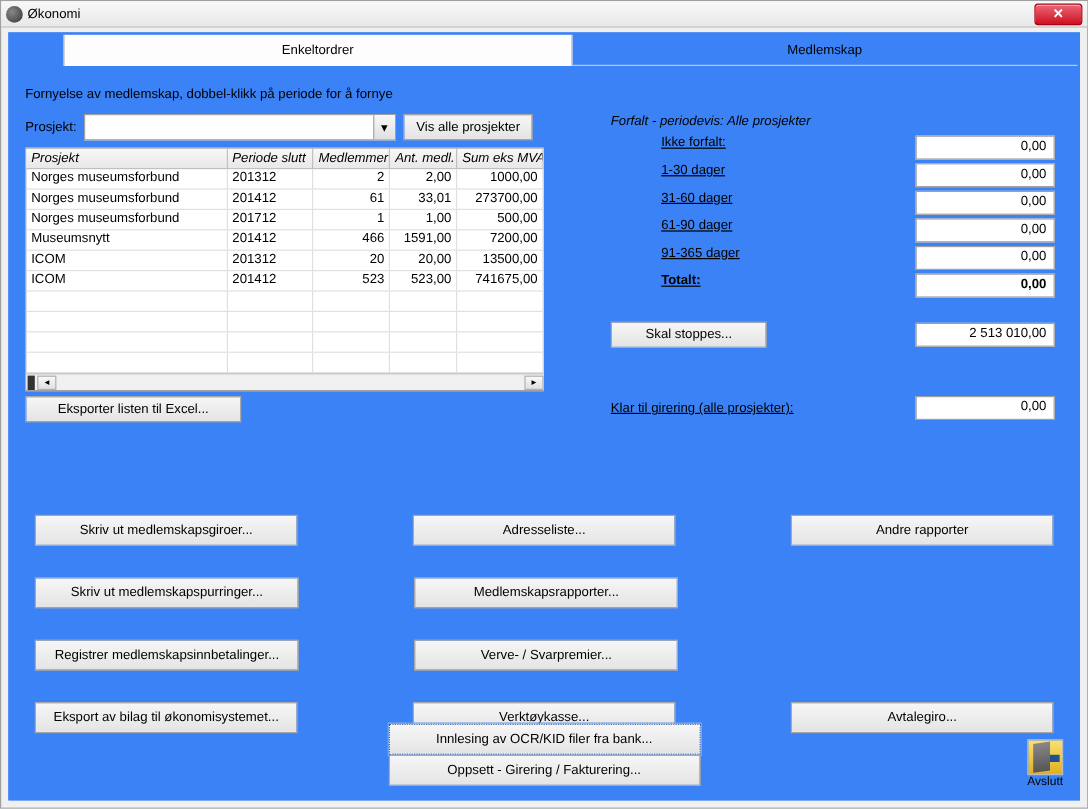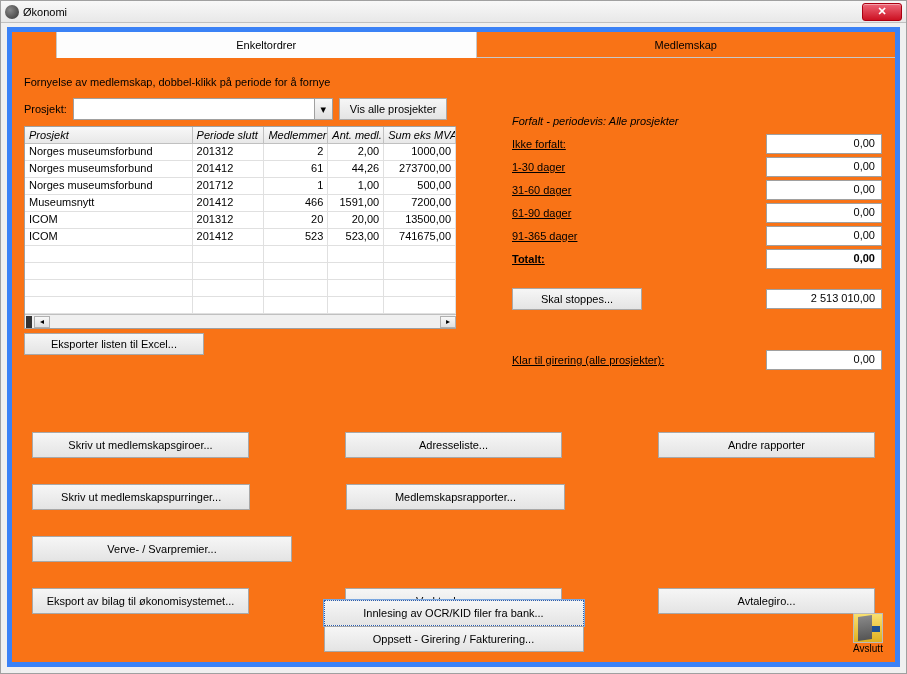--- a/index.html
+++ b/index.html
@@ -2,44 +2,44 @@
 <html><head>
 <meta charset="utf-8">
 <style>
   * { box-sizing: border-box; font-family: Tahoma, Arial, sans-serif; font-size: 11px; }
   body { margin: 0; background: #fff; }
   .window { width: 907px; height: 674px; background: #f0f0f0; border: 1px solid #a0a0a0; position: relative; }
   .titlebar { height: 22px; background: linear-gradient(#f8f8f8,#e8e8e8); border-bottom: 1px solid #c0c0c0; display: flex; align-items: center; padding: 0 4px; }
   .titlebar .ticon { width: 14px; height: 14px; border-radius: 7px; background: radial-gradient(circle at 5px 5px,#888,#333); margin-right: 4px; }
   .titlebar .ttext { flex: 1; }
   .closebtn { width: 40px; height: 18px; background: linear-gradient(#e67,#c12); border: 1px solid #a01; border-radius: 3px; display:flex; align-items:center; justify-content:center; color:#fff; font-weight:bold; box-shadow: inset 0 1px 0 rgba(255,255,255,0.4); }
-  .content { position: absolute; top: 26px; left: 6px; right: 6px; bottom: 6px; background: #f97316; border: 5px solid #3b82f6; padding-left: 44px; }
+  .content { position: absolute; top: 26px; left: 6px; right: 6px; bottom: 6px; background: #3b82f6; border: 2px solid #3b82f6; padding-left: 44px; }
   .tabrow { display:flex; height: 26px; }
   .tab { flex:1; background: linear-gradient(#fdfdfd,#ededed); border: 1px solid #c8c8c8; border-top:none; display:flex; align-items:center; justify-content:center; }
   .tab.active { background:#fdfdfd; border-bottom: none; }
   .tab.inactive { border-left:none; border-right:none; border-top:none; background:transparent; }
   .panel { position:absolute; top: 30px; left:0; right:0; bottom:0; padding: 8px 12px; }
   .instr { margin: 6px 0 10px 0; }
   .projrow { display:flex; align-items:center; gap:6px; margin-bottom:6px; }
   .projlabel { }
   .projselect { width: 260px; height:22px; border:1px solid #a0a0a0; background:#fff; display:flex; align-items:center; justify-content:flex-end; }
   .projselect .ddbtn { width:18px; height:20px; border-left:1px solid #a0a0a0; background:linear-gradient(#f8f8f8,#e0e0e0); display:flex; align-items:center; justify-content:center; }
   .btn { background: linear-gradient(#f6f6f6,#e4e4e4); border:1px solid #a8a8a8; padding: 3px 10px; height:22px; display:inline-flex; align-items:center; justify-content:center; cursor:default; }
   .grid { border:1px solid #a0a0a0; border-right:none; width: 432px; background:#fff; }
   .gridhead { display:flex; background: linear-gradient(#f8f8f8,#e8e8e8); border-bottom:1px solid #c0c0c0; }
   .gh { border-right:1px solid #c0c0c0; padding:2px 4px; overflow:hidden; white-space:nowrap;font-style:italic; }
   .gr { display:flex; border-bottom:1px solid #e0e0e0; height:17px; }
   .gc { border-right:1px solid #e0e0e0; padding:1px 4px; overflow:hidden; white-space:nowrap; }
   .gc.r { text-align:right; }
   .gridscroll { height: 14px; background:#f0f0f0; border-top:1px solid #c0c0c0; display:flex; align-items:center; }
   .scrollbtn { width:16px; height:12px; background:linear-gradient(#f8f8f8,#e0e0e0); border:1px solid #b0b0b0; display:flex; align-items:center; justify-content:center; font-size:8px;}
   .exportbtn-wrap { margin-top:4px; }
-  .right { position:absolute; left: 500px; top: 53px; width: 370px; }
+  .right { position:absolute; left: 500px; top: 36px; width: 370px; }
   .rtitle { font-style: italic; margin-bottom:6px; }
-  .frow { display:flex; align-items:center; height:22px; margin-bottom:1px; }
+  .frow { display:flex; height:22px; margin-bottom:1px;margin-left:42px; }
   .flabel { width: 150px; text-decoration: underline; color:#000; }
   .flabel.total { font-weight:bold; }
   .fval { width: 116px; border:1px solid #a0a0a0; background:#fff; text-align:right; padding:2px 6px; height:20px; margin-left:auto; }
   .stoprow { display:flex; align-items:center; margin-top:18px; gap:22px; justify-content:flex-end; }
   .stopbtn { width:130px; }
   .girrow { display:flex; align-items:center; margin-top:40px; }
   .girlabel { text-decoration:underline; }
   .buttons { position:absolute; top: 370px; left: 20px; right: 20px; }
   .btnrow { display:flex; margin-bottom: 26px; gap: 96px; }
   .bigbtn { width: 260px; height: 26px; justify-content:center; }
@@ -106,21 +106,21 @@
               <div class="gc col0">Norges museumsforbund</div>
               <div class="gc col1" style="text-align: left;">201312</div>
               <div class="gc col2 r">2</div>
               <div class="gc col3 r">2,00</div>
               <div class="gc col4 r">1000,00</div>
             </div>
             <div class="gr">
               <div class="gc col0">Norges museumsforbund</div>
               <div class="gc col1" style="text-align: left;">201412</div>
               <div class="gc col2 r">61</div>
-              <div class="gc col3 r">44,26</div>
+              <div class="gc col3 r">33,01</div>
               <div class="gc col4 r">273700,00</div>
             </div>
             <div class="gr">
               <div class="gc col0">Norges museumsforbund</div>
               <div class="gc col1" style="text-align: left;">201712</div>
               <div class="gc col2 r">1</div>
               <div class="gc col3 r">1,00</div>
               <div class="gc col4 r">500,00</div>
             </div>
             <div class="gr">
@@ -245,20 +245,23 @@
           <div class="btn bigbtn">
               <span>Skriv ut medlemskapspurringer...</span>
             </div>
           <div class="btn bigbtn">
               <span>Medlemskapsrapporter...</span>
             </div>
           <div style="width:260px;"></div>
         </div>
         <div class="btnrow">
           <div class="btn bigbtn">
+              <span>Registrer medlemskapsinnbetalinger...</span>
+            </div>
+          <div class="btn bigbtn">
               <span>Verve- / Svarpremier...</span>
             </div>
           <div style="width:260px;"></div>
         </div>
         <div class="btnrow">
           <div class="btn bigbtn">
               <span>Eksport av bilag til økonomisystemet...</span>
             </div>
           <div class="btn bigbtn">
               <span>Verktøykasse...</span>

